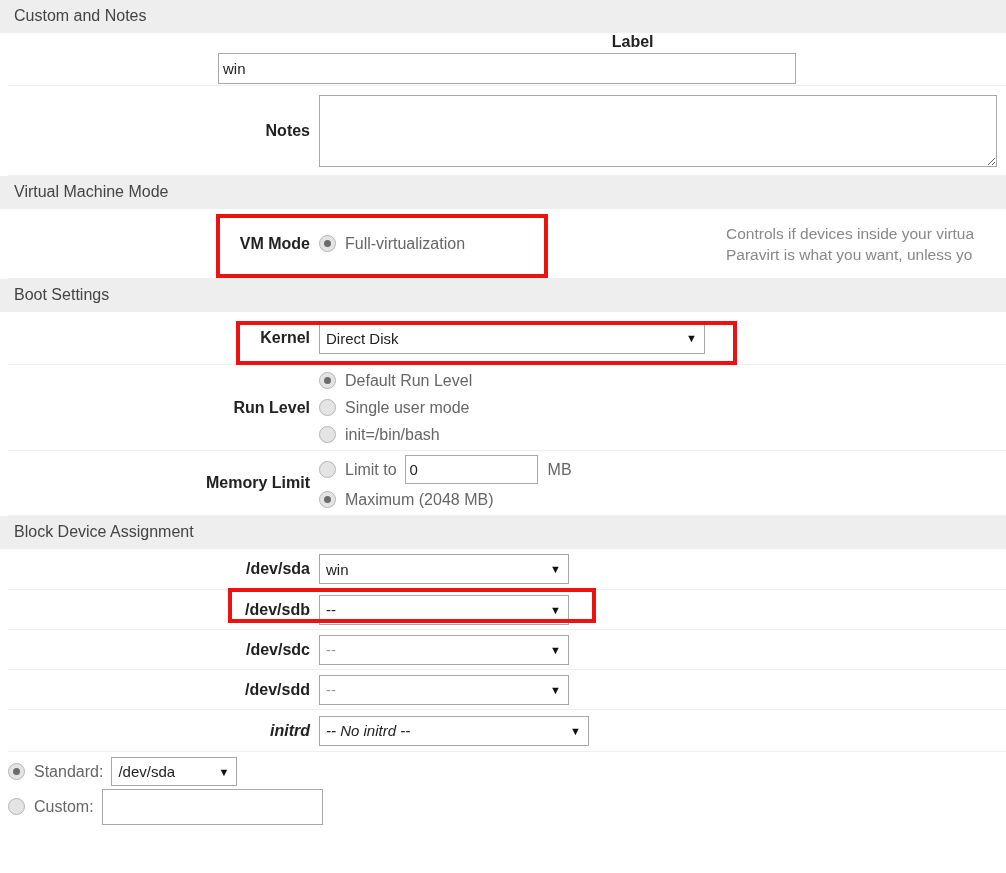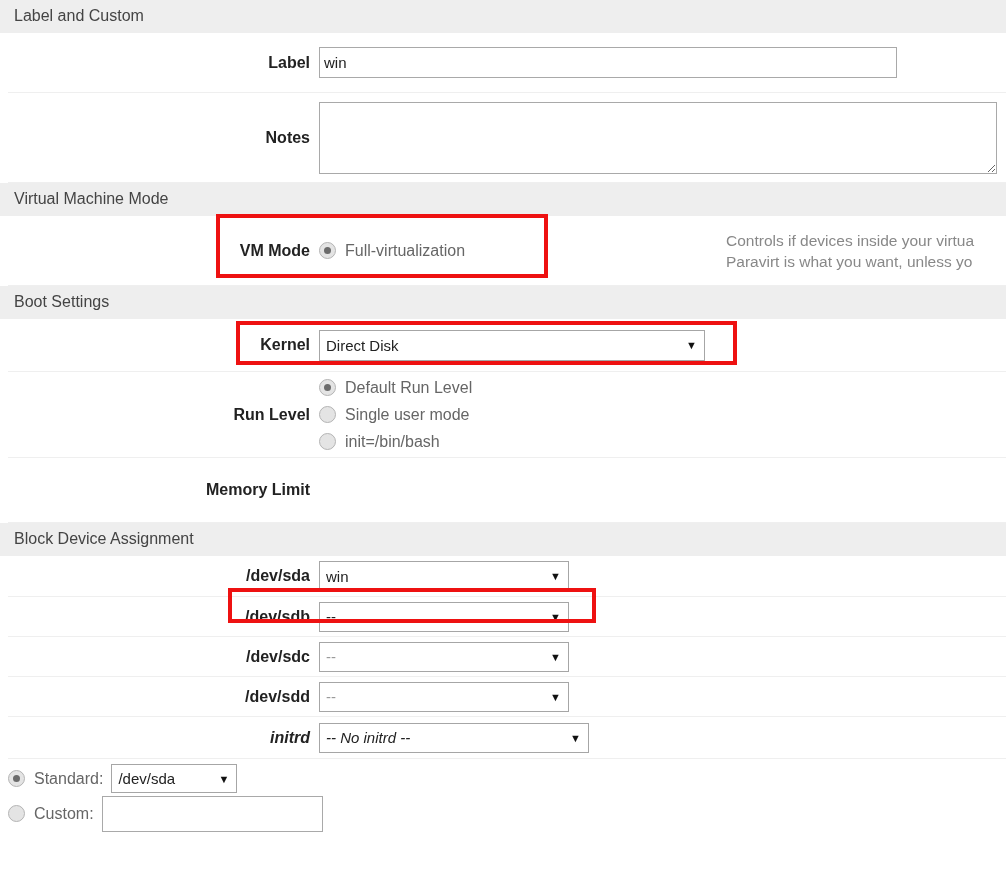--- a/index.html
+++ b/index.html
@@ -179,23 +179,23 @@
   .mb-unit { font-size: 16px; color: #666; margin-left: 10px; }
   .inline-label {
     font-size: 16px; color: #666; margin-right: 8px; white-space: nowrap;
   }
 </style>
 </head>
 <body>
 
 <div class="form">
 
-  <div class="section-head">Label and Custom</div>
-
-  <div class="row" style="height:60px;">
+  <div class="section-head">Custom and Notes</div>
+
+  <div class="row" style="height:53px;flex-direction:column;">
     <div class="lbl">Label</div>
     <div class="field">
       <input class="txt label-input" type="text" value="win" style="">
     </div>
   </div>
 
   <div class="row" style="height:90px;">
     <div class="lbl">Notes</div>
     <div class="field">
       <textarea class="notes" placeholder="" style=""></textarea>
@@ -247,20 +247,34 @@
         <div class="radio-line">
           <span class="radio"></span>
           <span class="radio-text">init=/bin/bash</span>
         </div>
       </div>
     </div>
   </div>
 
   <div class="row" style="height:65px;">
     <div class="lbl">Memory Limit</div>
+    <div class="field">
+      <div class="stack">
+        <div class="radio-line" style="height:33px;">
+          <span class="radio"></span>
+          <span class="inline-label">Limit to</span>
+          <input class="txt memlimit" type="text" value="0" style="">
+          <span class="mb-unit">MB</span>
+        </div>
+        <div class="radio-line">
+          <span class="radio on"></span>
+          <span class="radio-text">Maximum (2048 MB)</span>
+        </div>
+      </div>
+    </div>
   </div>
 
   <div class="section-head">Block Device Assignment</div>
 
   <div class="row" style="height:41px;">
     <div class="lbl mono">/dev/sda</div>
     <div class="field">
       <div class="sel blockdev">
         <span>win</span>
         <span class="arrow">▼</span>

